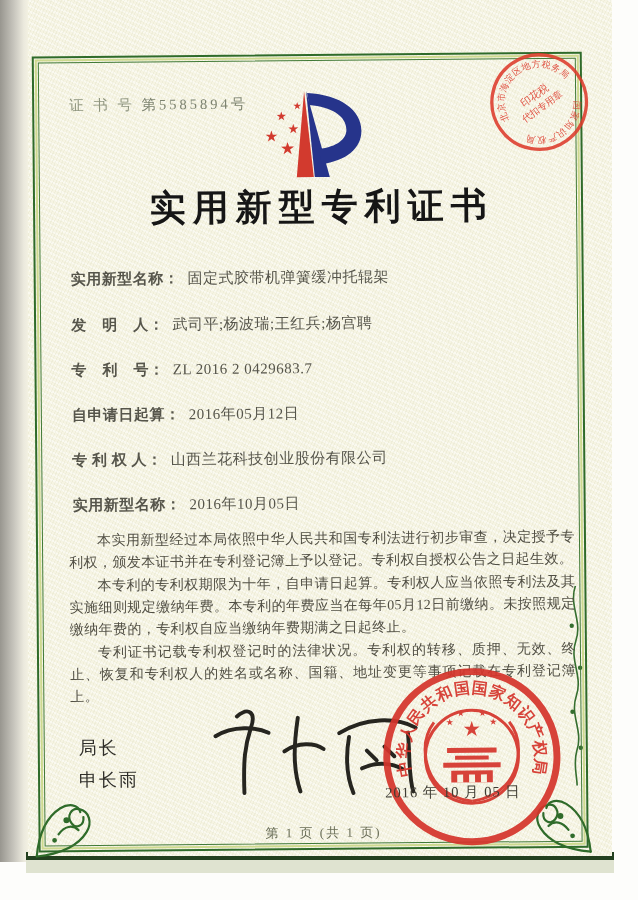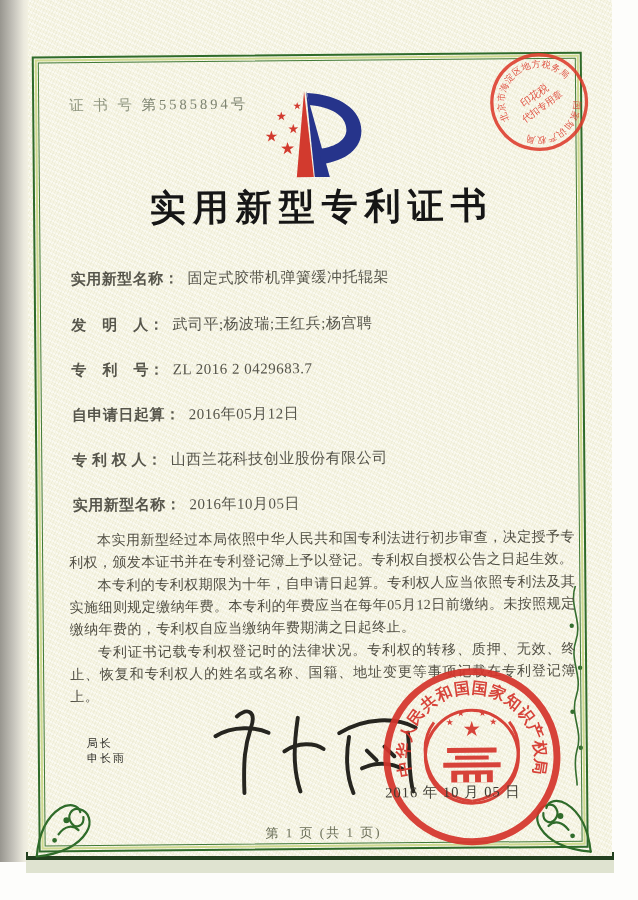--- a/index.html
+++ b/index.html
@@ -27,22 +27,22 @@
   .cert-no .num{color:#7d8370;}
   .logo{position:absolute;left:224px;top:84px;width:132px;height:100px;}
   .title{position:absolute;left:0;top:183px;width:584px;text-align:center;
          font-size:36px;font-weight:700;color:#161616;letter-spacing:7px;text-indent:7px;}
   .field{position:absolute;left:44px;font-size:15px;color:#56554b;letter-spacing:.5px;white-space:nowrap;}
   .f0{top:268px;} .f1{top:314px;} .f2{top:359px;} .f3{top:404px;} .f4{top:449px;} .f5{top:494px;}
   .flabel{margin-right:4px;font-weight:bold;}
   .paras{position:absolute;left:40px;top:528px;width:506px;}
   .paras p{margin:0 0 1px 0;font-size:14px;line-height:22px;color:#514f44;
            text-indent:2em;text-align:justify;letter-spacing:.4px;}
-  .director{position:absolute;left:56px;top:734px;font-size:11px;color:#2f2e29;letter-spacing:2px;}
-  .director .name{display:block;margin-top:0;}
+  .director{position:absolute;left:48px;top:734px;font-size:18px;color:#2f2e29;letter-spacing:2px;}
+  .director .name{display:block;margin-top:8px;}
   .signature{position:absolute;left:168px;top:698px;width:228px;height:108px;}
   .seal{position:absolute;left:347px;top:664px;width:188px;height:188px;opacity:.92;}
   .seal-date{position:absolute;left:354px;top:784px;width:160px;font-size:14.5px;color:#3f3d33;
              letter-spacing:1px;z-index:5;white-space:nowrap;}
   .tax-stamp{position:absolute;left:462px;top:52px;width:104px;height:104px;opacity:.88;}
   .footer{position:absolute;left:0;top:824px;width:584px;text-align:center;
           font-size:13px;color:#6a6e58;letter-spacing:2px;}
 </style>
 </head>
 <body>

